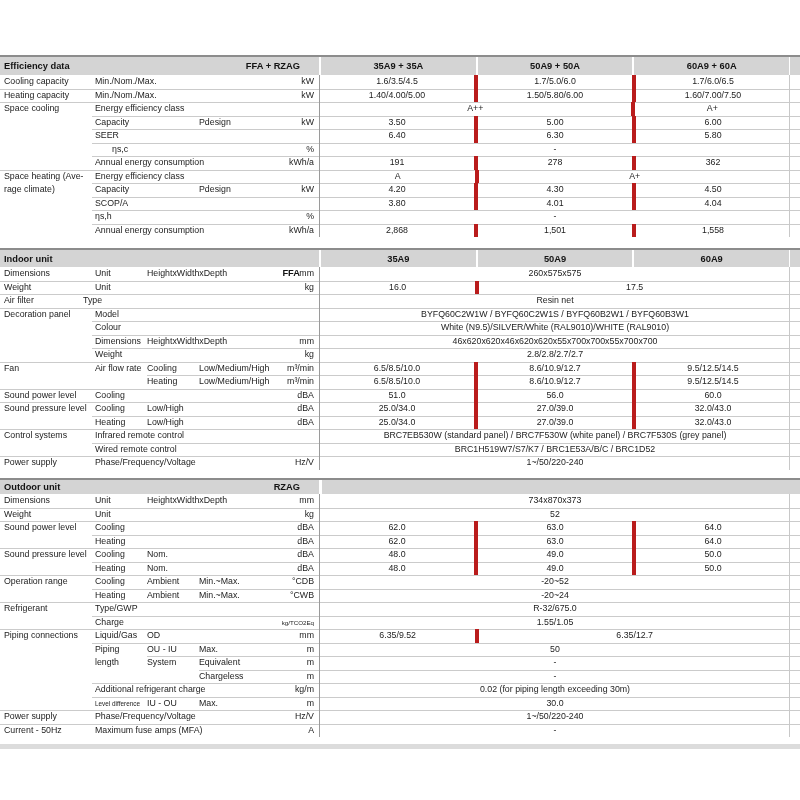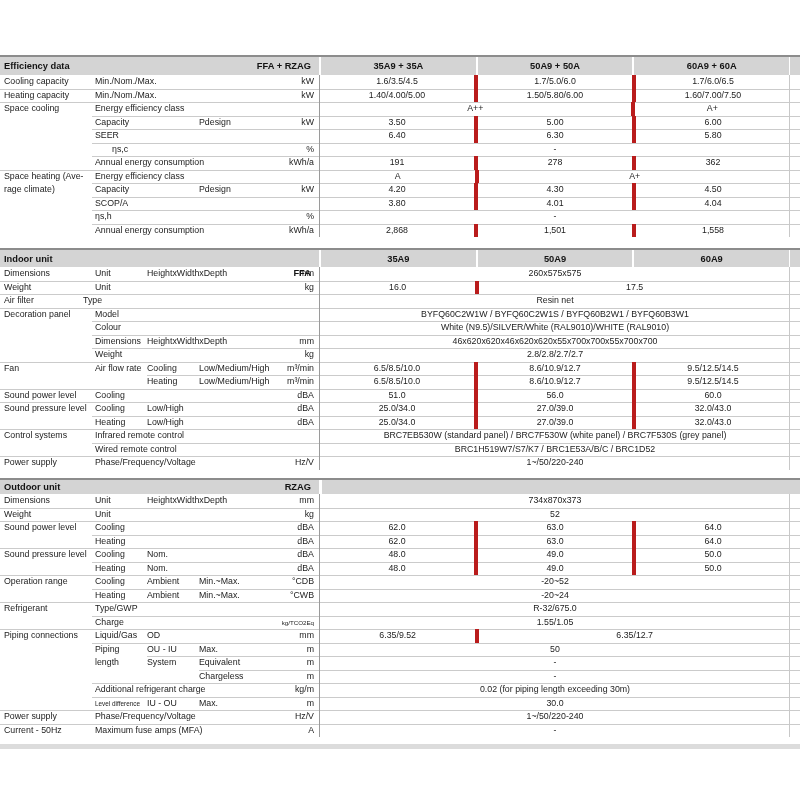--- a/index.html
+++ b/index.html
@@ -3,21 +3,21 @@
 <meta charset="utf-8">
 <style>
   * { margin:0; padding:0; box-sizing:border-box; }
   html,body { background:#fff; }
   body { font-family:"Liberation Sans", sans-serif; color:#1c1c1c; }
   .page { position:relative; width:800px; height:800px; background:#ffffff; overflow:hidden; }
   .table-wrap { position:absolute; left:0; top:55px; width:800px; }
 
   .section { position:relative; width:800px; }
   .sec-header { display:flex; align-items:stretch; border-top:2px solid #8c8c8c; background:#fff; }
-  .hdr-label { width:319px; background:#d4d4d4; display:flex; justify-content:space-between; align-items:center; padding:0 8px 0 4px; }
+  .hdr-label { width:319px; background:#d4d4d4; display:flex; justify-content:space-between; align-items:center; padding:0 19px 0 4px; }
   .hdr-title { font-weight:bold; font-size:9.3px; color:#141414; }
   .hdr-series { font-weight:bold; font-size:9.3px; color:#141414; }
   .hdr-gap2 { width:2px; background:#fff; }
   .hdr-gap1 { width:1px; background:#fff; }
   .hdr-cols { width:468px; display:flex; column-gap:2px; }
   .hdr-cell { flex:1; background:#d4d4d4; display:flex; align-items:center; justify-content:center; font-weight:bold; font-size:9.3px; color:#141414; }
   .hdr-sliver { flex:1; background:#d4d4d4; }
 
   .rows { position:relative; }
   .vdivider { position:absolute; left:319px; top:0; bottom:0; width:1px; background:#9a9a9a; }

